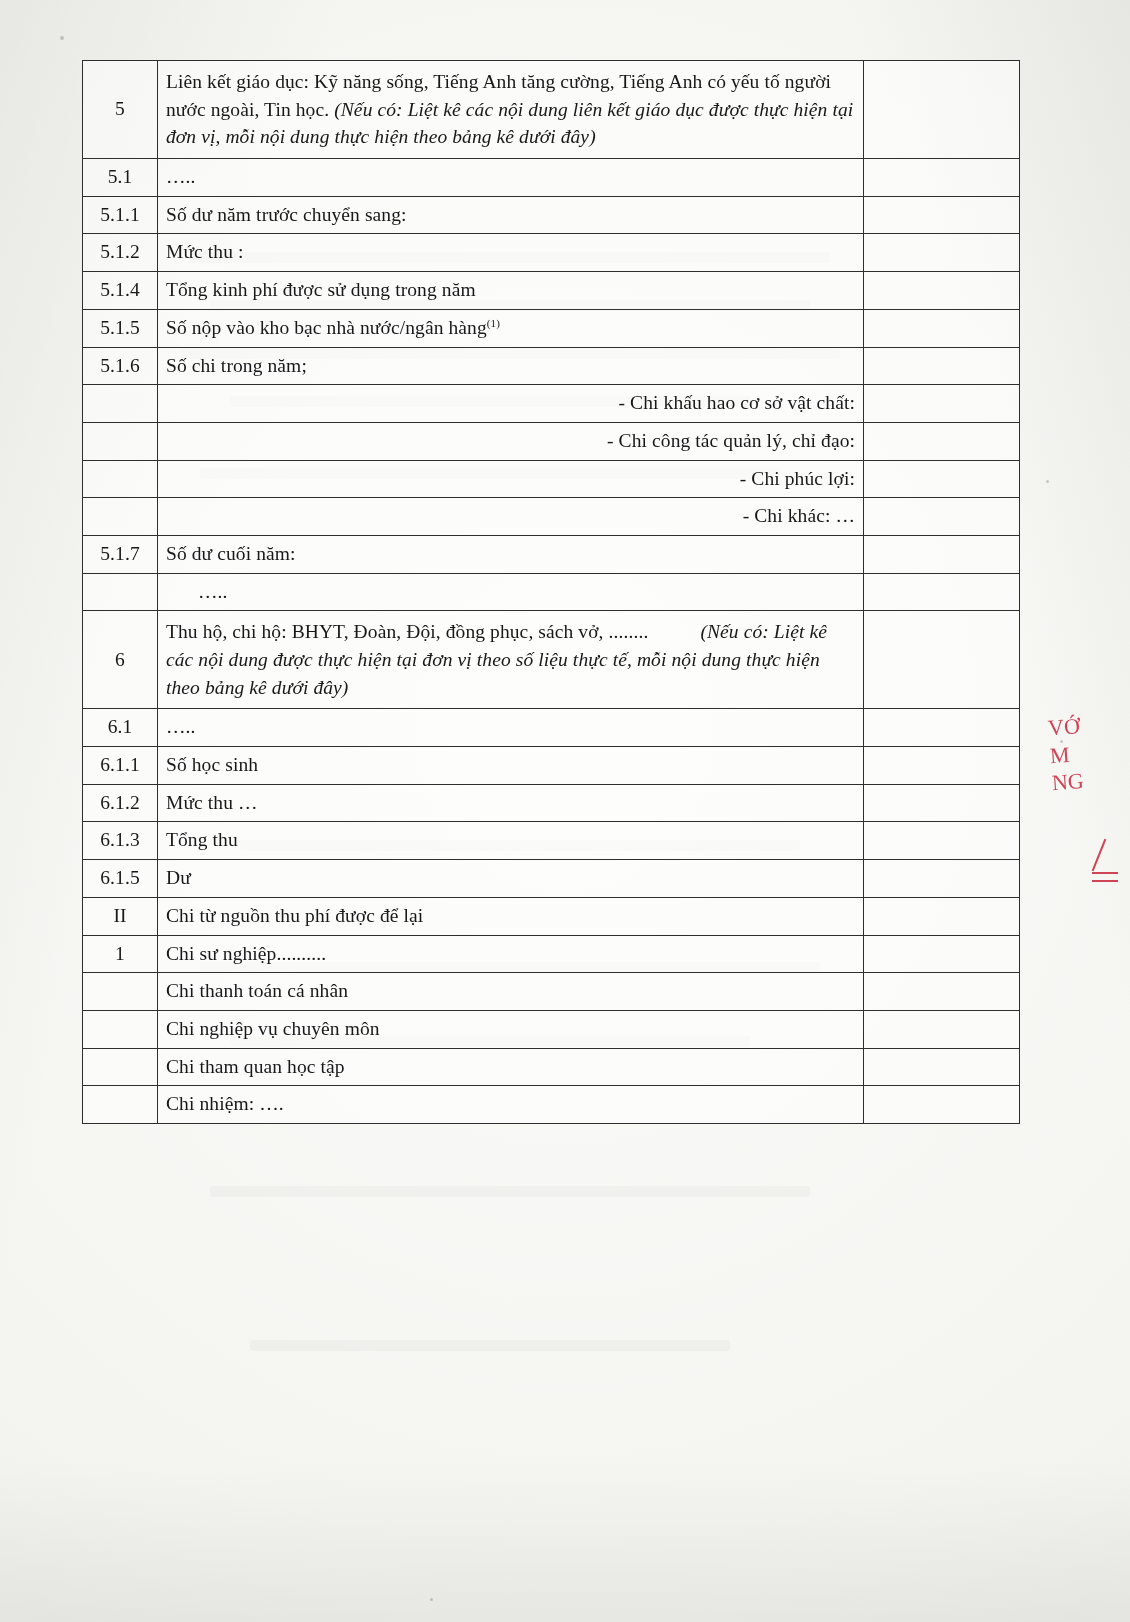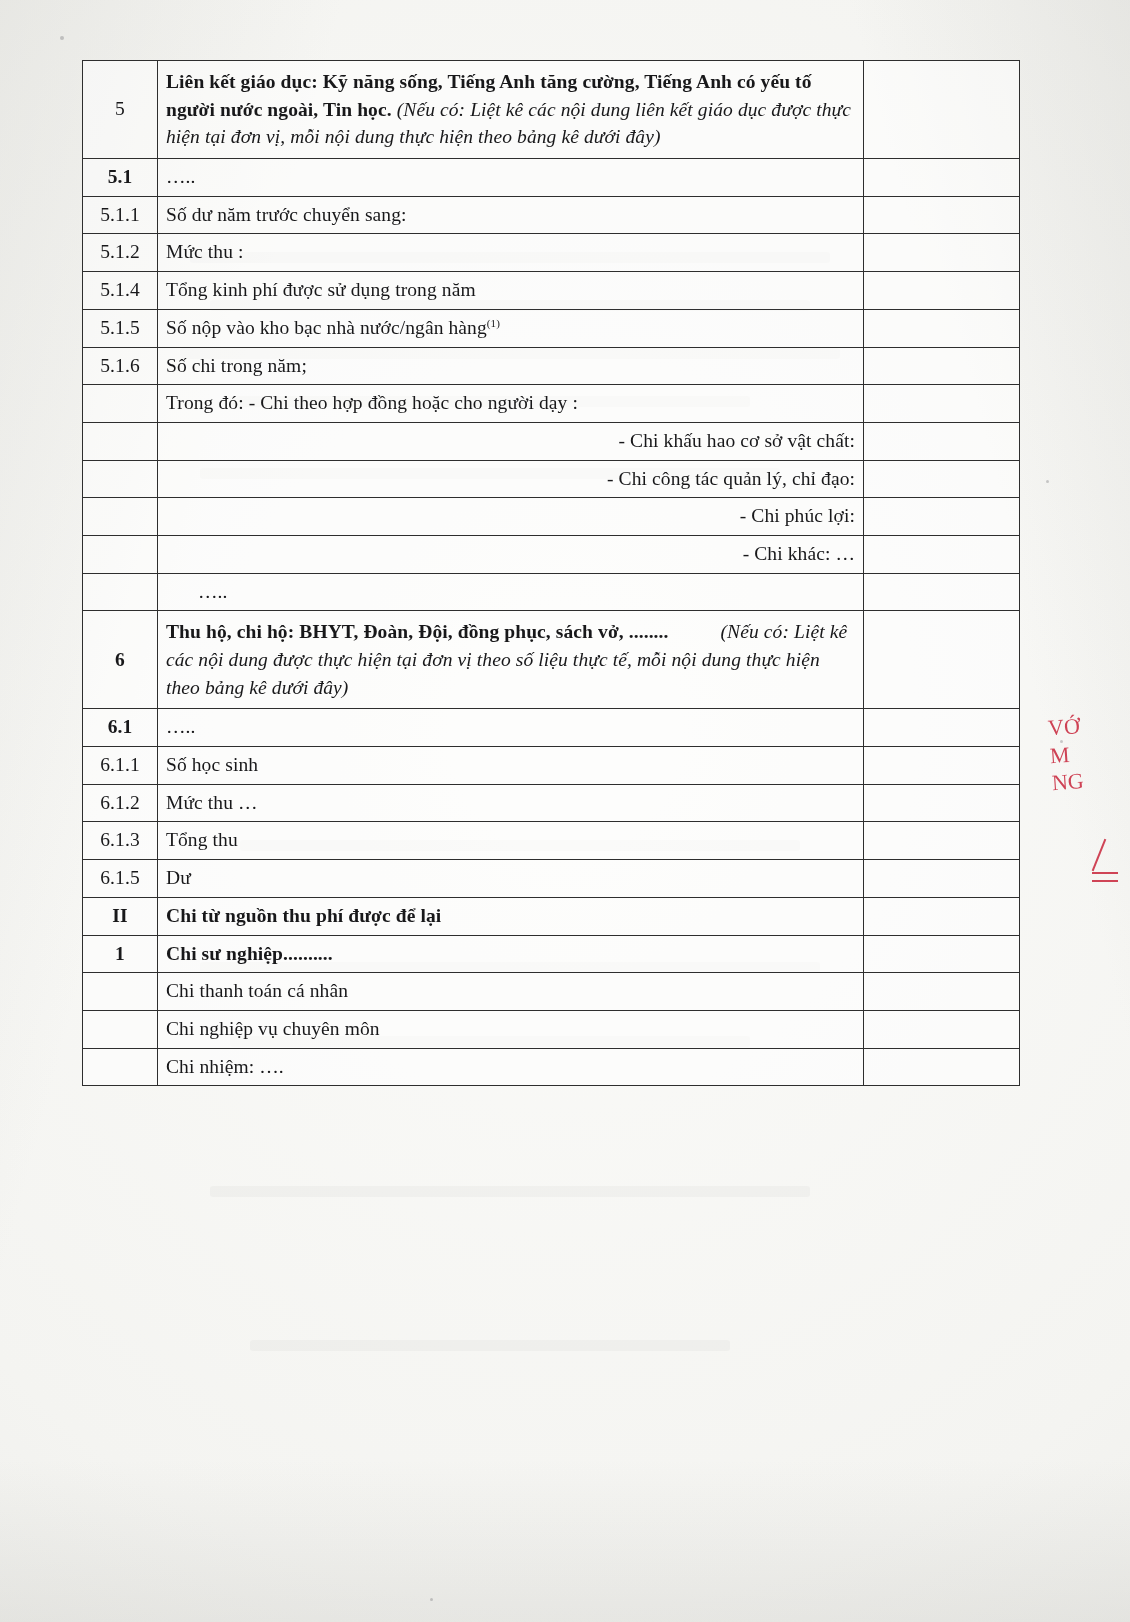--- a/index.html
+++ b/index.html
@@ -67,21 +67,21 @@
   col.c-txt { width: 706px; }
   col.c-val { width: 156px; }
 
   td.num {
     text-align: center;
     white-space: nowrap;
     font-size: 19px;
   }
   td.val { background: transparent; }
 
-  .b { font-weight: bold; }
+  .b { font-weight: normal; }
   .i { font-style: italic; }
   .indent1 { padding-left: 40px !important; }
   .indent2 { padding-left: 100px !important; text-align: right; }
   sup { font-size: 11px; vertical-align: super; }
 
   .block-cell { line-height: 1.5; padding-top: 7px !important; padding-bottom: 7px !important; }
   .dots { letter-spacing: 2px; }
 
   .gap-inline { display: inline-block; width: 52px; }
 
@@ -199,25 +199,20 @@
           <td><span>Số nộp vào kho bạc nhà nước/ngân hàng</span><sup>(1)</sup></td>
           <td class="val"></td>
         </tr>
 
         <tr>
           <td class="num">5.1.6</td>
           <td>Số chi trong năm;</td>
           <td class="val"></td>
         </tr>
 
-        <tr>
-          <td class="num"></td>
-          <td>Trong đó: - Chi theo hợp đồng hoặc cho người dạy :</td>
-          <td class="val"></td>
-        </tr>
 
         <tr>
           <td class="num"></td>
           <td class="indent2">- Chi khấu hao cơ sở vật chất:</td>
           <td class="val"></td>
         </tr>
 
         <tr>
           <td class="num"></td>
           <td class="indent2">- Chi công tác quản lý, chỉ đạo:</td>
@@ -229,20 +224,25 @@
           <td class="indent2">- Chi phúc lợi:</td>
           <td class="val"></td>
         </tr>
 
         <tr>
           <td class="num"></td>
           <td class="indent2">- Chi khác: …</td>
           <td class="val"></td>
         </tr>
 
+        <tr>
+          <td class="num">5.1.7</td>
+          <td>Số dư cuối năm:</td>
+          <td class="val"></td>
+        </tr>
 
         <tr>
           <td class="num"></td>
           <td class="indent1 dots">…..</td>
           <td class="val"></td>
         </tr>
 
         <tr>
           <td class="num b">6</td>
           <td class="block-cell">
@@ -300,20 +300,25 @@
           <td>Chi thanh toán cá nhân</td>
           <td class="val"></td>
         </tr>
 
         <tr>
           <td class="num"></td>
           <td>Chi nghiệp vụ chuyên môn</td>
           <td class="val"></td>
         </tr>
 
+        <tr>
+          <td class="num"></td>
+          <td>Chi tham quan học tập</td>
+          <td class="val"></td>
+        </tr>
 
 
         <tr>
           <td class="num"></td>
           <td>Chi nhiệm: ….</td>
           <td class="val"></td>
         </tr>
 
       </tbody>
     </table>

